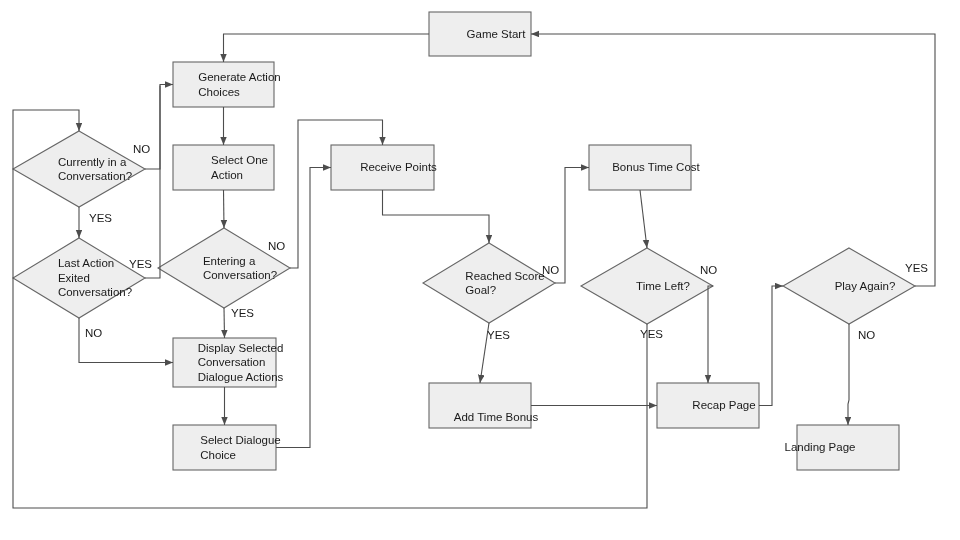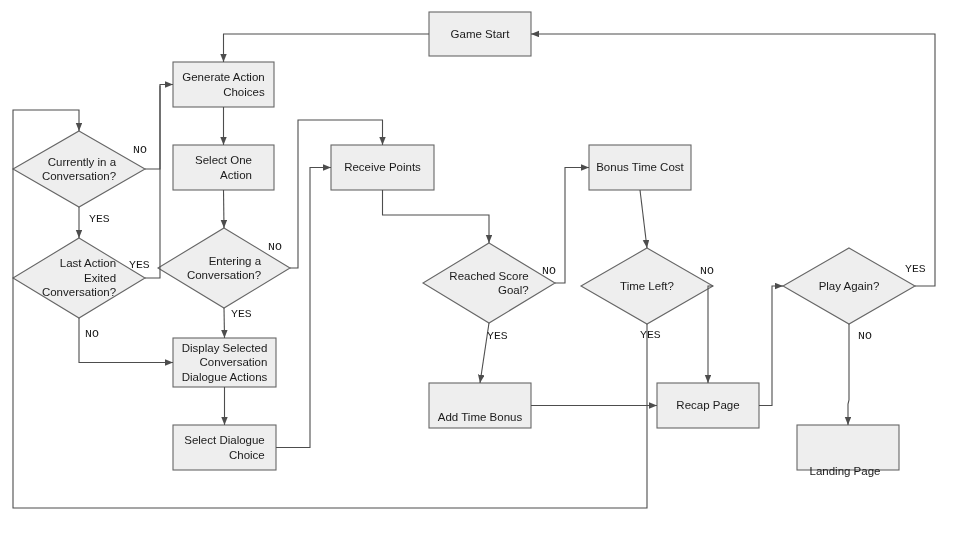--- a/index.html
+++ b/index.html
@@ -22,31 +22,32 @@
     left: 0;
     top: 0;
     width: 960px;
     height: 540px;
   }
   .node-label {
     position: absolute;
     display: flex;
     align-items: center;
     justify-content: center;
-    text-align: right;
+    text-align: left;
     font-family: "Liberation Sans", sans-serif;
     font-size: 11.5px;
     color: #1a1a1a;
     line-height: 1.25;
     pointer-events: none;
     white-space: pre-line;
+    padding-left: 16px;
   }
   .edge-label {
     position: absolute;
-    font-family: Liberation Mono, monospace;
+    font-family: Liberation Sans, sans-serif;
     font-size: 11.5px;
     color: #1a1a1a;
     pointer-events: none;
     white-space: nowrap;
   }
 </style>
 </head>
 <body>
 
 <div id="canvas">
@@ -119,21 +120,21 @@
 Goal?</div>
       <div class="node-label" style="left: 581px; top: 248px; width: 132px; height: 76px;">Time Left?</div>
       <div class="node-label" style="left: 783px; top: 248px; width: 132px; height: 76px;">Play Again?</div>
       <div class="node-label" style="left: 173px; top: 338px; width: 103px; height: 49px;">Display Selected
 Conversation
 Dialogue Actions</div>
       <div class="node-label" style="left: 429px; top: 383px; width: 102px; height: 45px; margin-top: 12px;">Add Time Bonus</div>
       <div class="node-label" style="left: 657px; top: 383px; width: 102px; height: 45px;">Recap Page</div>
       <div class="node-label" style="left: 173px; top: 425px; width: 103px; height: 45px;">Select Dialogue
 Choice</div>
-      <div class="node-label" style="left: 794px; top: 425px; width: 102px; height: 45px; margin-top: 24px;">Landing Page</div>
+      <div class="node-label" style="left: 753px; top: 425px; width: 102px; height: 45px;">Landing Page</div>
     </div>
   <div id="edgelabels-layer">
       <div class="edge-label" style="left: 133px; top: 143px;">NO</div>
       <div class="edge-label" style="left: 89px; top: 212px;">YES</div>
       <div class="edge-label" style="left: 129px; top: 258px;">YES</div>
       <div class="edge-label" style="left: 85px; top: 327px;">NO</div>
       <div class="edge-label" style="left: 268px; top: 240px;">NO</div>
       <div class="edge-label" style="left: 231px; top: 307px;">YES</div>
       <div class="edge-label" style="left: 542px; top: 264px;">NO</div>
       <div class="edge-label" style="left: 487px; top: 329px;">YES</div>

